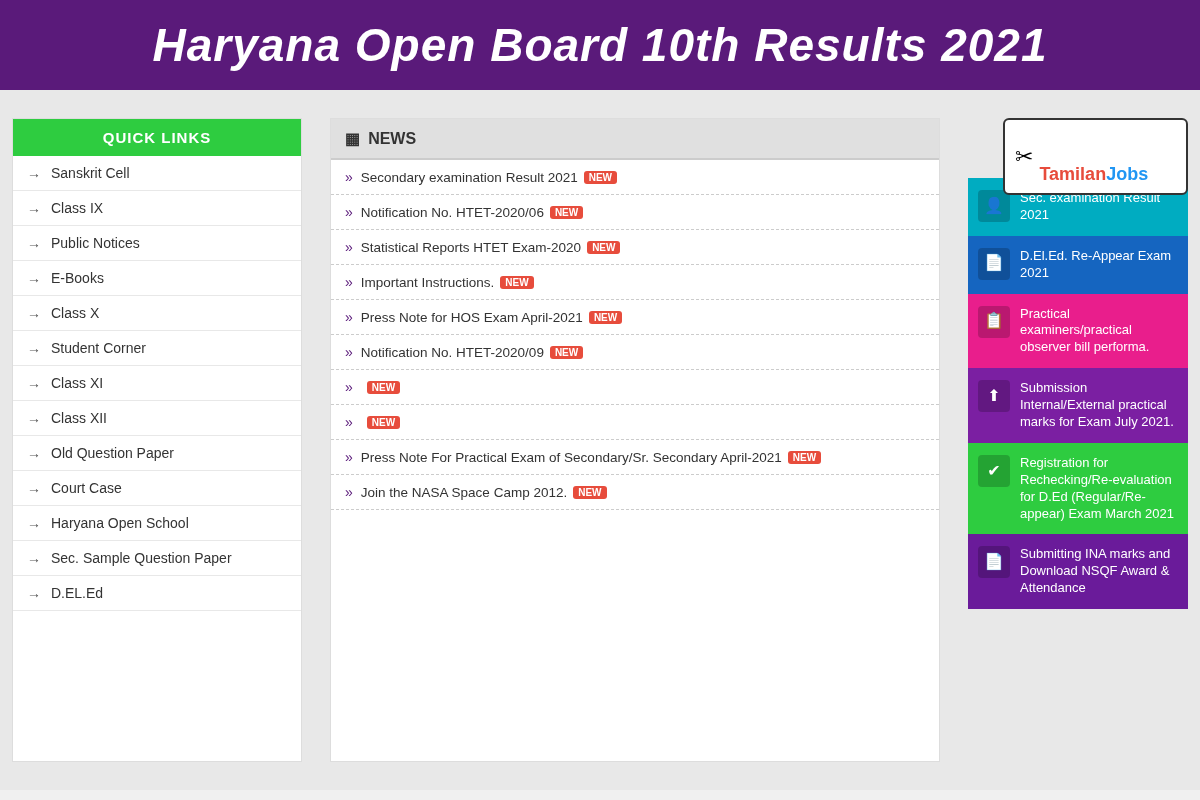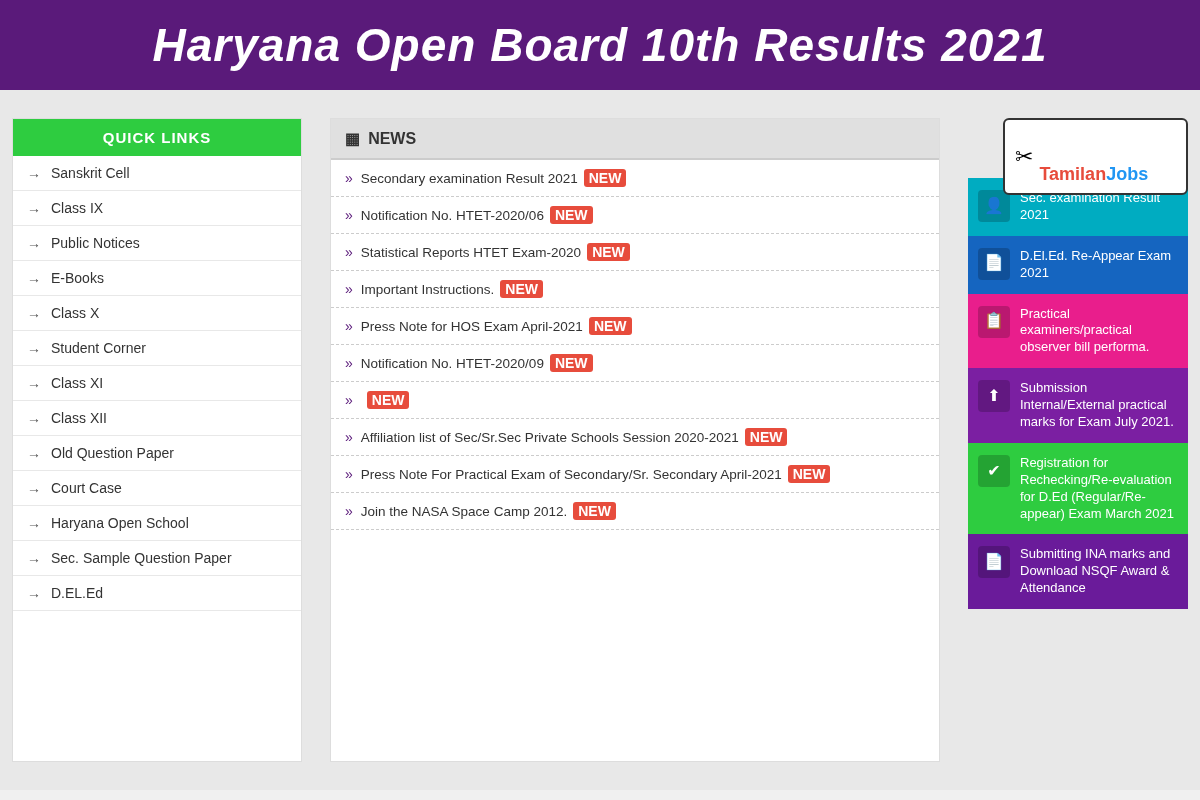--- a/index.html
+++ b/index.html
@@ -93,21 +93,21 @@
     }
     .news-chevron {
       color: #5a1a7a;
       margin-right: 8px;
       font-size: 14px;
     }
     .new-badge {
       display: inline-block;
       background: #e74c3c;
       color: #fff;
-      font-size: 14px;
+      font-size: 10px;
       font-weight: bold;
       padding: 1px 5px;
       border-radius: 3px;
       margin-left: 6px;
       vertical-align: middle;
       text-align: center;
     }
     .news-footer {
       padding: 10px 14px;
       display: flex;
@@ -314,21 +314,20 @@
           <span class="news-chevron">»</span>
           <span>Notification No. HTET-2020/09</span>
           <span class="new-badge">NEW</span>
         </div>
         <div class="news-item">
           <span class="news-chevron">»</span>
           <span class="new-badge">NEW</span>
         </div>
         <div class="news-item">
           <span class="news-chevron">»</span>
-          <span>Affiliation list of Sec/Sr.Sec Private Schools Session 2020-2021</span>
           <span class="new-badge">NEW</span>
         </div>
         <div class="news-item">
           <span class="news-chevron">»</span>
           <span>Press Note For Practical Exam of Secondary/Sr. Secondary April-2021</span>
           <span class="new-badge">NEW</span>
         </div>
         <div class="news-item">
           <span class="news-chevron">»</span>
           <span>Join the NASA Space Camp 2012.</span>

